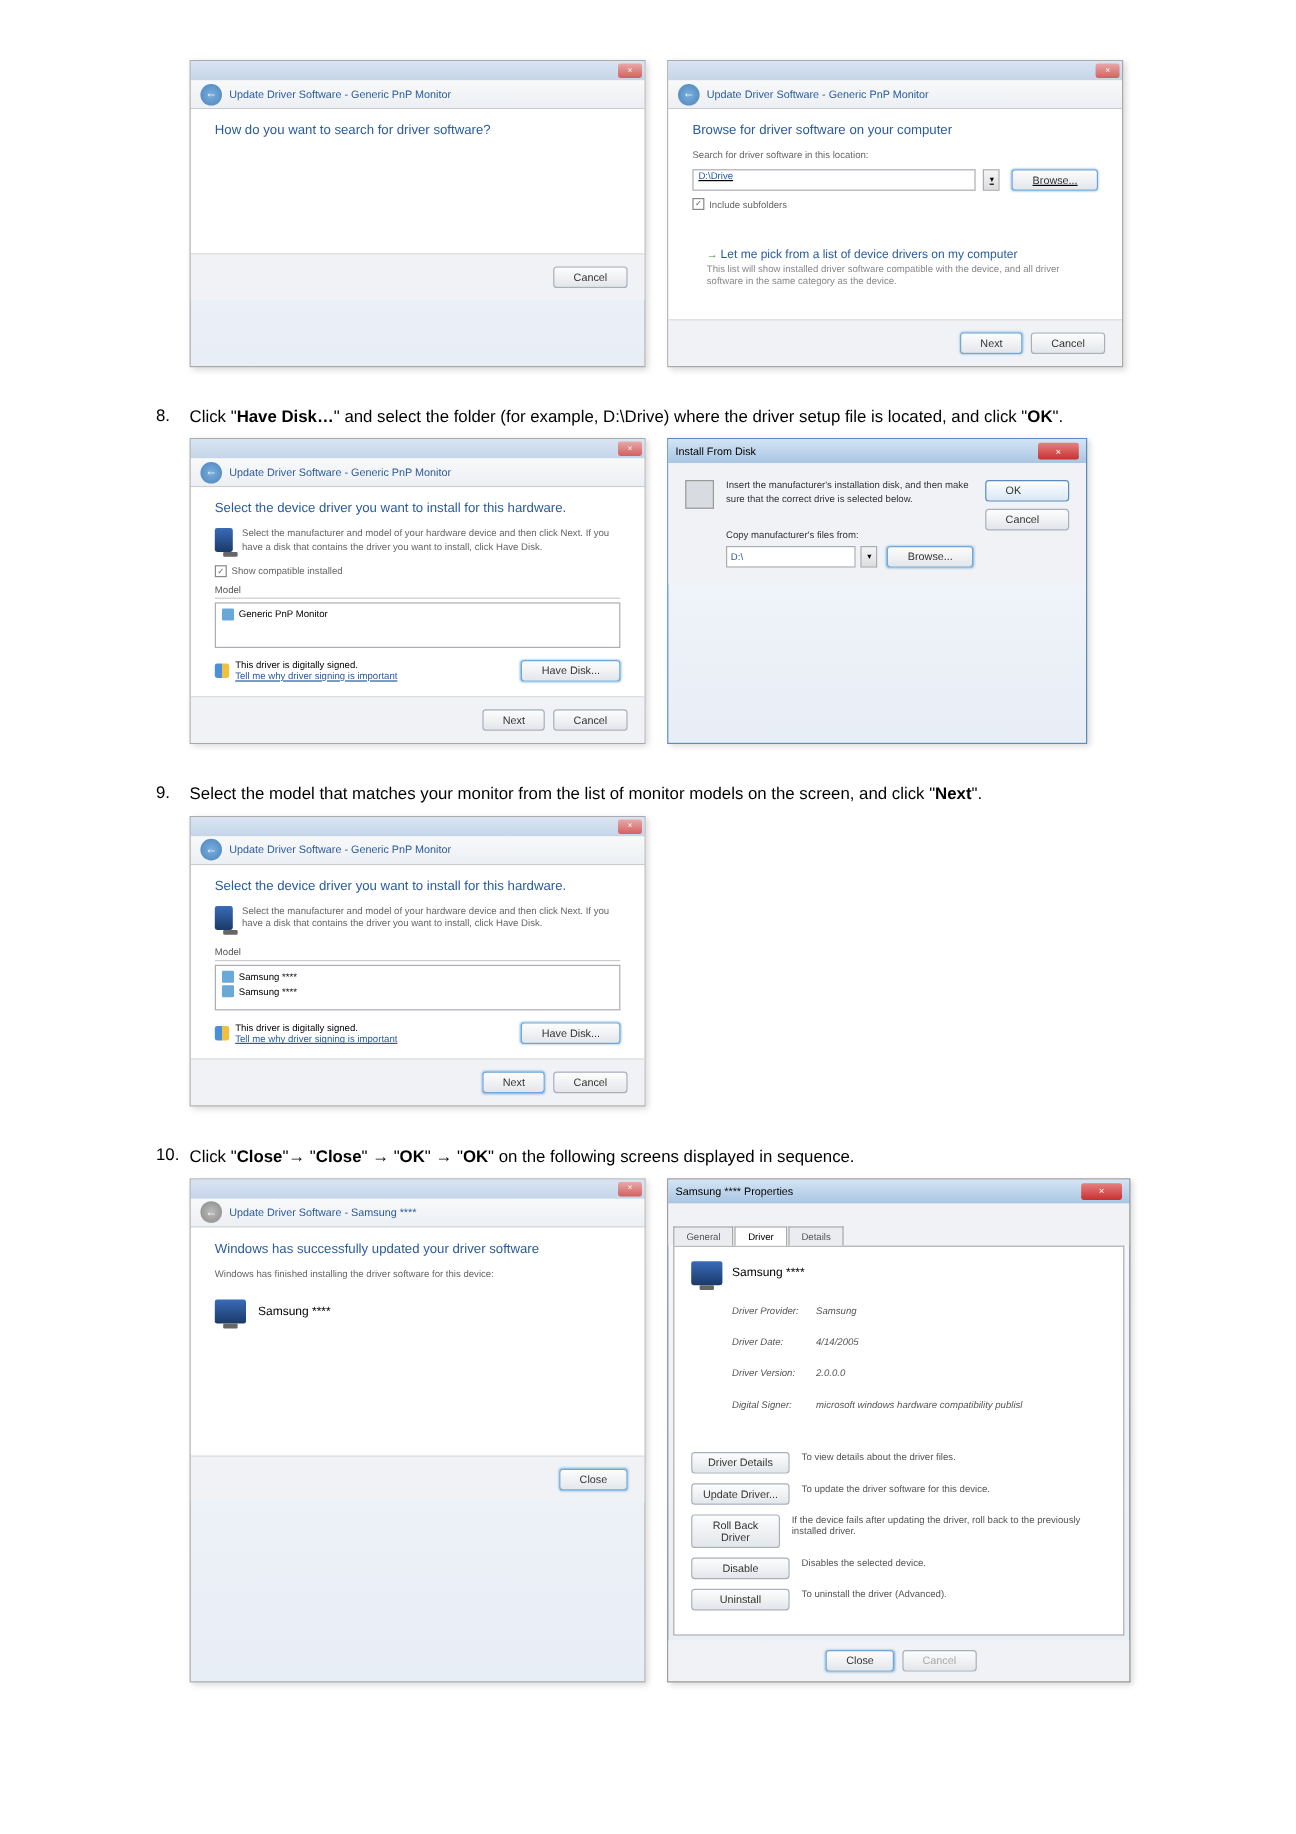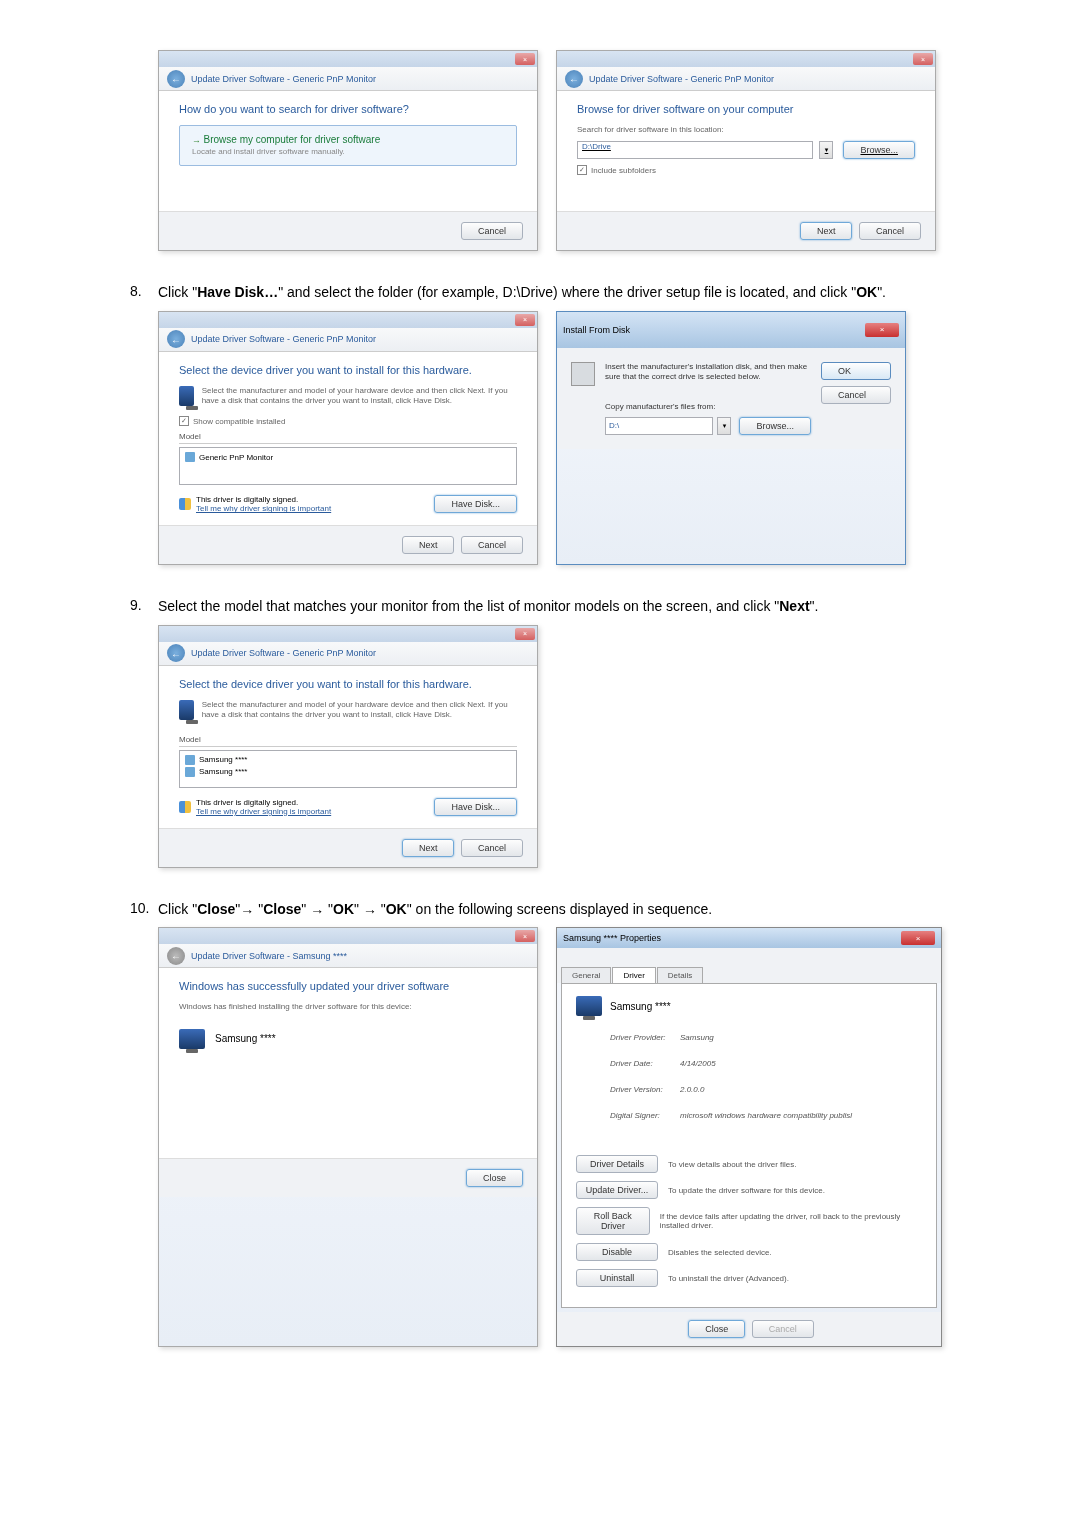--- a/index.html
+++ b/index.html
@@ -140,21 +140,21 @@
     .mon-ico::after{
       content:''; position:absolute; bottom:-4px; left:7px;
       width:12px; height:4px; background:#666; border-radius:1px;
     }
     
     .ifd {
       width: 350px;
       border: 1px solid #5a8cbf;
     }
     .ifd-title {
-      height: 36px;
+      height: 20px;
       background: linear-gradient(#d4e4f5,#a8c5e2);
       display: flex;
       align-items: center;
       justify-content: space-between;
       padding: 0 6px;
       font-size: 9px;
     }
     .ifd-close { width: 34px; height: 14px; background: linear-gradient(#e68080,#c83030); border-radius:2px; color:#fff; display:flex;align-items:center;justify-content:center; font-size:8px; }
     .ifd-body { background: #f0f2f5; padding: 14px; display:flex; gap:10px; }
     .ifd-main { flex:1; }
@@ -175,45 +175,41 @@
       font-size: 9px;
     }
     .tabs { display:flex; background:#f0f2f5; padding:19px 4px 0; gap:1px; }
     .tab { padding:3px 10px; font-size:8px; border:1px solid #aaa; background:#eaecef; border-bottom:none; color:#555; }
     .tab.act { background:#fff; color:#000; }
     .prop-body { background:#fff; padding:12px 14px; border:1px solid #aaa; margin:0 4px 4px; }
     .prop-hdr { display:flex; align-items:center; gap:8px; margin-bottom:10px; font-size:10px; }
     .prop-grid { font-size:8px; color:#555; margin-left:34px; }
     .prop-grid div { display:flex; margin:17px 0;font-style:italic; }
     .prop-grid span:first-child { width:70px; }
-    .prop-btn-row { display:flex; align-items:center; gap:10px; margin:8px 0; font-size:8px; color:#555; }
+    .prop-btn-row { display:flex; align-items:flex-start; gap:10px; margin:8px 0; font-size:8px; color:#555; }
     .prop-btn-row .btn { width: 82px; text-align:center; padding:3px 4px; margin:0; }
     .prop-foot { background:#f0f2f5; padding:8px 10px; text-align:center; }
   </style>
 </head>
 <body>
 
 <div class="row" style="margin-top:0;">
 
   <div class="dlg" style="width:380px;">
     <div class="dlg-top">
       <div class="winbtns">
           <div class="winbtn">×</div>
         </div>
     </div>
     <div class="dlg-bar">
       <div class="back-arrow">←</div>
       <span class="bar-link">Update Driver Software - Generic PnP Monitor</span>
     </div>
     <div class="dlg-body">
       <div class="hdr">How do you want to search for driver software?</div>
-      <div class="opt hl">
-        <span style="color:#3a8a3a;">→ </span><span class="opt-t sel">Browse my computer for driver software</span>
-        <div class="opt-d">Locate and install driver software manually.</div>
-      </div>
     </div>
     <div class="dlg-foot">
       <span class="btn">Cancel</span>
     </div>
   </div>
 
   <div class="dlg" style="width:380px;">
     <div class="dlg-top">
       <div class="winbtns">
           <div class="winbtn">×</div>
@@ -227,20 +223,24 @@
       <div class="hdr">Browse for driver software on your computer</div>
       <div class="sub">Search for driver software in this location:</div>
       <div class="fld-row">
         <div class="fld-input">D:\Drive</div>
         <div class="drop">▾</div>
         <span class="btn hl">Browse...</span>
       </div>
       <div class="chk">
         <div class="chk-box">✓</div>
         <span>Include subfolders</span>
+      </div>
+      <div class="opt" style="margin-top:24px;">
+        <span style="color:#3a8a3a;">→ </span><span class="opt-t">Let me pick from a list of device drivers on my computer</span>
+        <div class="opt-d">This list will show installed driver software compatible with the device, and all driver software in the same category as the device.</div>
       </div>
     </div>
     <div class="dlg-foot">
       <span class="btn hl">Next</span>
       <span class="btn">Cancel</span>
     </div>
   </div>
 </div>
 
 <div class="step">

